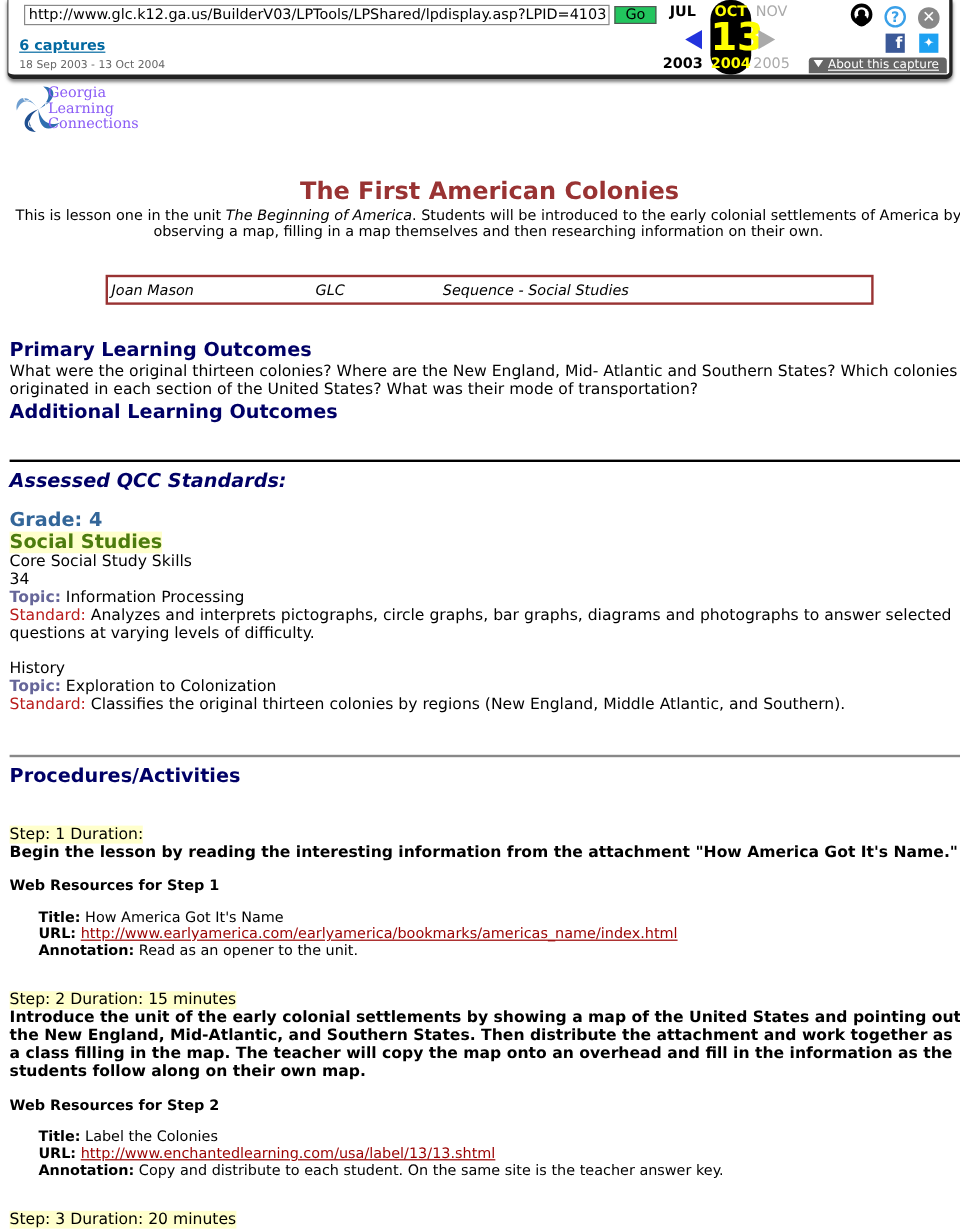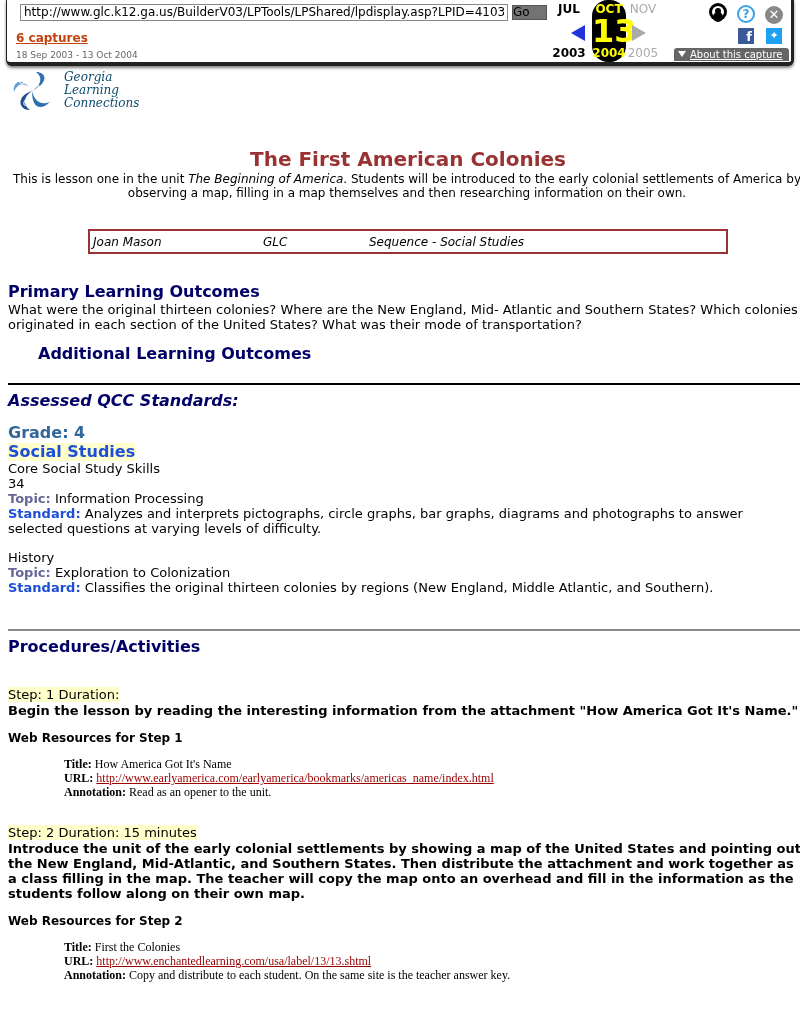--- a/index.html
+++ b/index.html
@@ -14,23 +14,23 @@
     background: #fff; border-bottom: 4px solid #222; border-left: 1px solid #222; border-right: 3px solid #222;
     border-radius: 0 0 6px 6px; box-shadow: 0 2px 3px rgba(0,0,0,0.5);
   }
   .wb-url {
     position: absolute; left: 13px; top: 4px; width: 488px; height: 17px;
     border: 1px solid #888; font-size: 12px; line-height: 15px; padding: 0 3px;
     font-family: "DejaVu Sans", sans-serif; white-space: nowrap; overflow: hidden; color: #000;
   }
   .wb-go {
     position: absolute; left: 505px; top: 5px; width: 35px; height: 15px;
-    border: 1px solid #555; font-size: 12px; line-height: 13px; background: #737373;
-  }
-  .wb-captures { position: absolute; left: 9px; top: 31px; font-size: 12px; font-weight: bold; color: #c2410c; text-decoration: underline; }
+    border: 1px solid #555; font-size: 12px; line-height: 13px; text-align: center; background: #22c55e;
+  }
+  .wb-captures { position: absolute; left: 9px; top: 31px; font-size: 12px; font-weight: bold; color: #0369a1; text-decoration: underline; }
   .wb-range { position: absolute; left: 9px; top: 50px; font-size: 9px; color: #666; }
   .wb-col { position: absolute; top: 0; width: 34px; height: 62px; text-align: center; }
   .wb-col.prev { left: 545px; }
   .wb-col.cur { left: 585px; background: #000; border-radius: 16px; }
   .wb-col.next { left: 619px; }
   .wb-month { position: absolute; top: 2px; left: 0; right: 0; font-size: 12px; font-weight: bold; }
   .wb-year { position: absolute; top: 46px; left: 0; right: 0; font-size: 12px; font-weight: bold; }
   .prev .wb-month, .prev .wb-year { color: #000; }
   .cur .wb-month, .cur .wb-year, .cur .wb-day { color: #ff0; }
   .next .wb-month, .next .wb-year { color: #aaa; font-weight: normal; }
@@ -47,40 +47,40 @@
   .icon-user::before { content: ""; position: absolute; left: 3px; top: 3px; width: 12px; height: 12px; border-radius: 50%; background: #fff; }
   .icon-user::after { content: ""; position: absolute; left: 6px; top: 5px; width: 6px; height: 6px; border-radius: 50%; background: #000; box-shadow: 0 6px 0 2px #000; }
   .icon-help { position: absolute; left: 730px; top: 5px; width: 18px; height: 18px; border: 2px solid #3aa0e8; border-radius: 50%; color: #3aa0e8; font-size: 12px; font-weight: bold; text-align: center; line-height: 14px; }
   .icon-close { position: absolute; left: 758px; top: 6px; width: 18px; height: 18px; border-radius: 50%; background: #888; color: #fff; font-size: 13px; font-weight: bold; text-align: center; line-height: 18px; }
   .icon-fb { position: absolute; left: 731px; top: 28px; width: 16px; height: 16px; background: #3b5998; color: #fff; font-size: 13px; font-weight: bold; text-align: right; padding-right: 2px; line-height: 18px; }
   .icon-tw { position: absolute; left: 759px; top: 28px; width: 16px; height: 16px; background: #1da1f2; color: #fff; font-size: 11px; text-align: center; line-height: 16px; }
 
   
   .logo { position: absolute; left: 10px; top: 68px; width: 120px; height: 46px; }
   .logo-mark { position: absolute; left: 0; top: 2px; width: 44px; height: 42px; }
-  .logo-text { position: absolute; left: 54px; top: 3px; font-family: "DejaVu Serif", serif; font-style: italic; font-size: 12px; line-height: 13px; color: #0c4a6e; }
+  .logo-text { position: absolute; left: 30px; top: 3px; font-family: "DejaVu Serif", serif; font-size: 12px; line-height: 13px; color: #8b5cf6; }
 
   
   .content { position: absolute; left: 8px; top: 146px; width: 800px; }
   .title { text-align: center; color: #993333; font-size: 20px; font-weight: bold; margin: 0; line-height: 26px; }
   .intro { text-align: center; font-size: 12px; line-height: 14px; margin: 0 0 0 -2px; }
   .meta-box { position: absolute; left: 80px; top: 83px; width: 640px; height: 25px; border: 2px solid #993333; font-style: italic; font-size: 12px; line-height: 20px; }
   .meta-box span { position: absolute; top: 1px; }
   h2 { color: #000066; font-size: 16px; font-weight: bold; margin: 0; line-height: 20px; }
   .p { font-size: 13px; line-height: 15px; margin: 0; }
   .hr-black { position: absolute; left: 0; width: 792px; height: 2px; background: #000; }
   .hr-gray { position: absolute; left: 0; width: 792px; height: 2px; background: #888; }
   .grade { color: #336699; font-size: 16px; font-weight: bold; line-height: 18px; }
-  .subject { color: #1d4ed8; font-size: 16px; font-weight: bold; line-height: 18px; background: #ffffcc; display: inline-block; }
+  .subject { color: #4d7c0f; font-size: 16px; font-weight: bold; line-height: 18px; background: #ffffcc; display: inline-block; }
   .lbl-topic { color: #666699; font-weight: bold; }
-  .lbl-std { color: #1d4ed8; font-weight: bold; }
+  .lbl-std { color: #b91c1c; font-weight: normal; }
   .step-label { display: inline-block; background: #ffffcc; font-size: 13px; line-height: 15px; }
   .step-text { font-weight: bold; font-size: 13px; line-height: 15px; }
   .webres { font-weight: bold; font-size: 12px; }
-  .res { margin-left: 56px; font-size: 12px; line-height: 14px; font-family: Liberation Serif, serif; }
+  .res { margin-left: 24px; font-size: 12px; line-height: 14px; }
   .res b { font-weight: bold; }
   .res a { color: #990000; text-decoration: underline; }
   .abs { position: absolute; left: 0; }
 </style>
 </head>
 <body>
 
 <div class="wb">
   <div class="wb-url">http://www.glc.k12.ga.us/BuilderV03/LPTools/LPShared/lpdisplay.asp?LPID=4103</div>
   <div class="wb-go">Go</div>
@@ -137,21 +137,21 @@
     <span style="left:3px">Joan Mason</span>
     <span style="left:173px">GLC</span>
     <span style="left:279px">Sequence - Social Studies</span>
   </div>
 
   <div class="abs" style="top:136px; width:792px;">
     <h2>Primary Learning Outcomes</h2>
     <p class="p">What were the original thirteen colonies? Where are the New England, Mid- Atlantic and Southern States? Which colonies originated in each section of the United States? What was their mode of transportation?</p>
   </div>
 
-  <div class="abs" style="top:198px;margin-left:30px;">
+  <div class="abs" style="top:187px;">
     <h2>Additional Learning Outcomes</h2>
   </div>
 
   <div class="hr-black" style="top:237px;"></div>
 
   <div class="abs" style="top:245px;font-style:italic;">
     <h2>Assessed QCC Standards:</h2>
   </div>
 
   <div class="abs" style="top:278px; width:792px;">
@@ -186,19 +186,22 @@
     </div>
   </div>
 
   <div class="abs" style="top:676px; width:796px;">
     <div class="step-label">Step:  2 Duration: 15 minutes</div>
     <div class="step-text">Introduce the unit of the early colonial settlements by showing a map of the United States and pointing out the New England, Mid-Atlantic, and Southern States. Then distribute the attachment and work together as a class filling in the map. The teacher will copy the map onto an overhead and fill in the information as the students follow along on their own map.</div>
     <div style="height:13px"></div>
     <div class="webres">Web Resources for Step 2</div>
     <div style="height:12px"></div>
     <div class="res">
-      <div><b>Title:</b> <span>First the Colonies</span></div>
+      <div><b>Title:</b> <span>Label the Colonies</span></div>
       <div><b>URL:</b> <a>http://www.enchantedlearning.com/usa/label/13/13.shtml</a></div>
       <div><b>Annotation:</b> <span>Copy and distribute to each student. On the same site is the teacher answer key.</span></div>
     </div>
   </div>
 
+  <div class="abs" style="top:859px; width:792px;">
+    <div class="step-label">Step:  3 Duration: 20 minutes</div>
+  </div>
 </div>
 
 </body></html>

